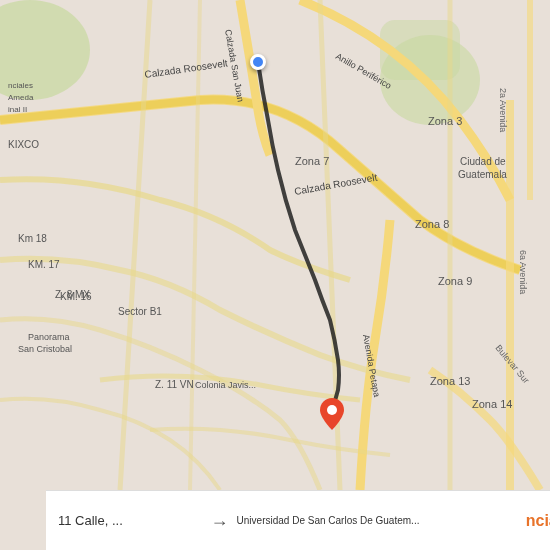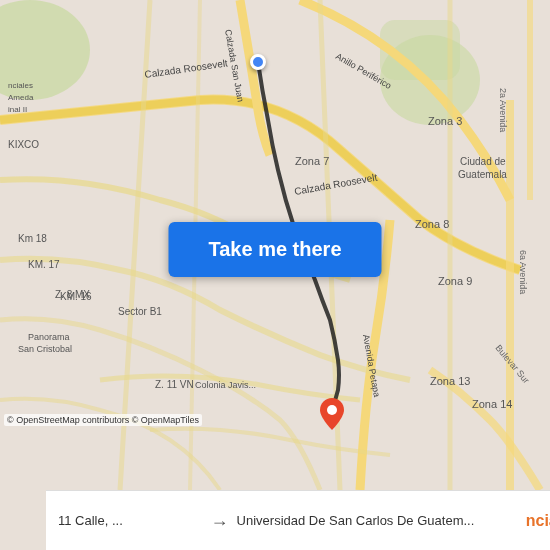--- a/index.html
+++ b/index.html
@@ -71,21 +71,21 @@
       white-space: nowrap;
     }
 
     #route-arrow {
       font-size: 18px;
       color: #555;
       margin: 0 8px;
     }
 
     #route-to {
-      font-size: 13px;
+      font-size: 10px;
       color: #333;
       flex: 2;
       overflow: hidden;
       text-overflow: ellipsis;
       white-space: nowrap;
     }
 
     #moovit-logo {
       margin-left: auto;
       display: flex;
@@ -212,25 +212,21 @@
 
   <div class="origin-marker" style="left: 250px; top: 54px;"></div>
 
   <div class="dest-marker" style="left: 320px; top: 398px;">
     <svg viewBox="0 0 24 32" xmlns="http://www.w3.org/2000/svg">
       <path d="M12 0 C5.4 0 0 5.4 0 12 C0 20 12 32 12 32 C12 32 24 20 24 12 C24 5.4 18.6 0 12 0Z" fill="#e8462a"></path>
       <circle cx="12" cy="12" r="5" fill="white"></circle>
     </svg>
   </div>
 
-  <button id="take-me-there-btn">Take me there</button>
-
-  <div id="osm-attr">
-    <span>© OpenStreetMap contributors © OpenMapTiles</span>
-  </div>
+
 
 </div>
 
 <div id="bottom-bar">
   <span id="route-from">11 Calle, ...</span>
   <span id="route-arrow">→</span>
   <span id="route-to">Universidad De San Carlos De Guatem...</span>
   <div id="moovit-logo">
     <span id="moovit-logo-text">nciales</span>
   </div>

